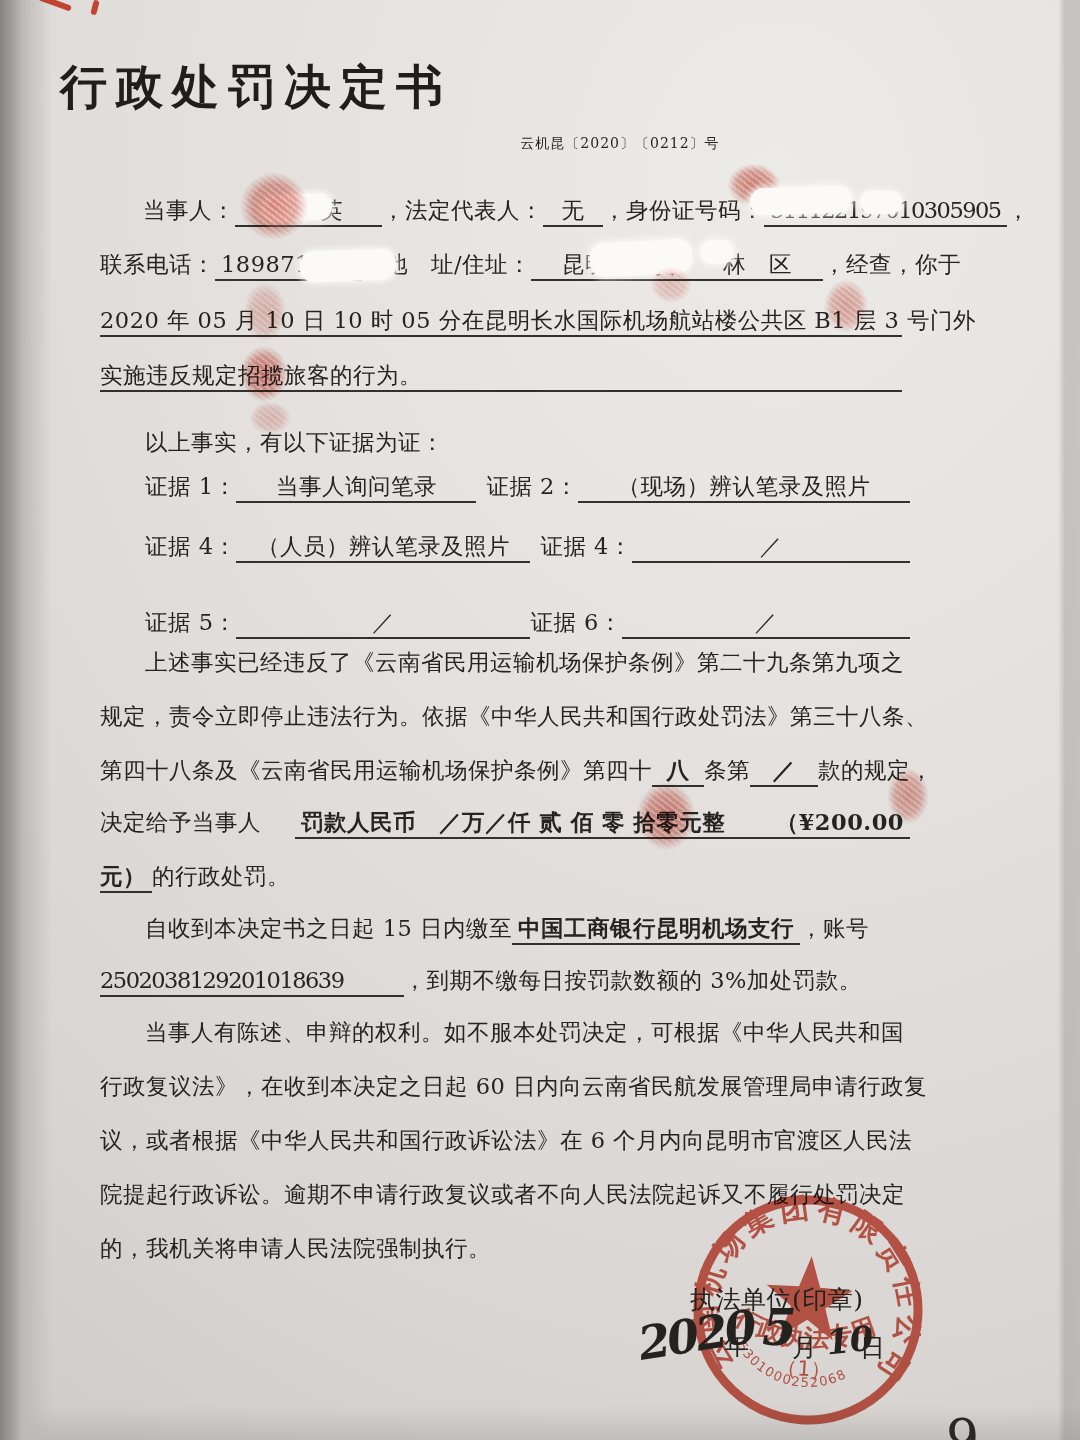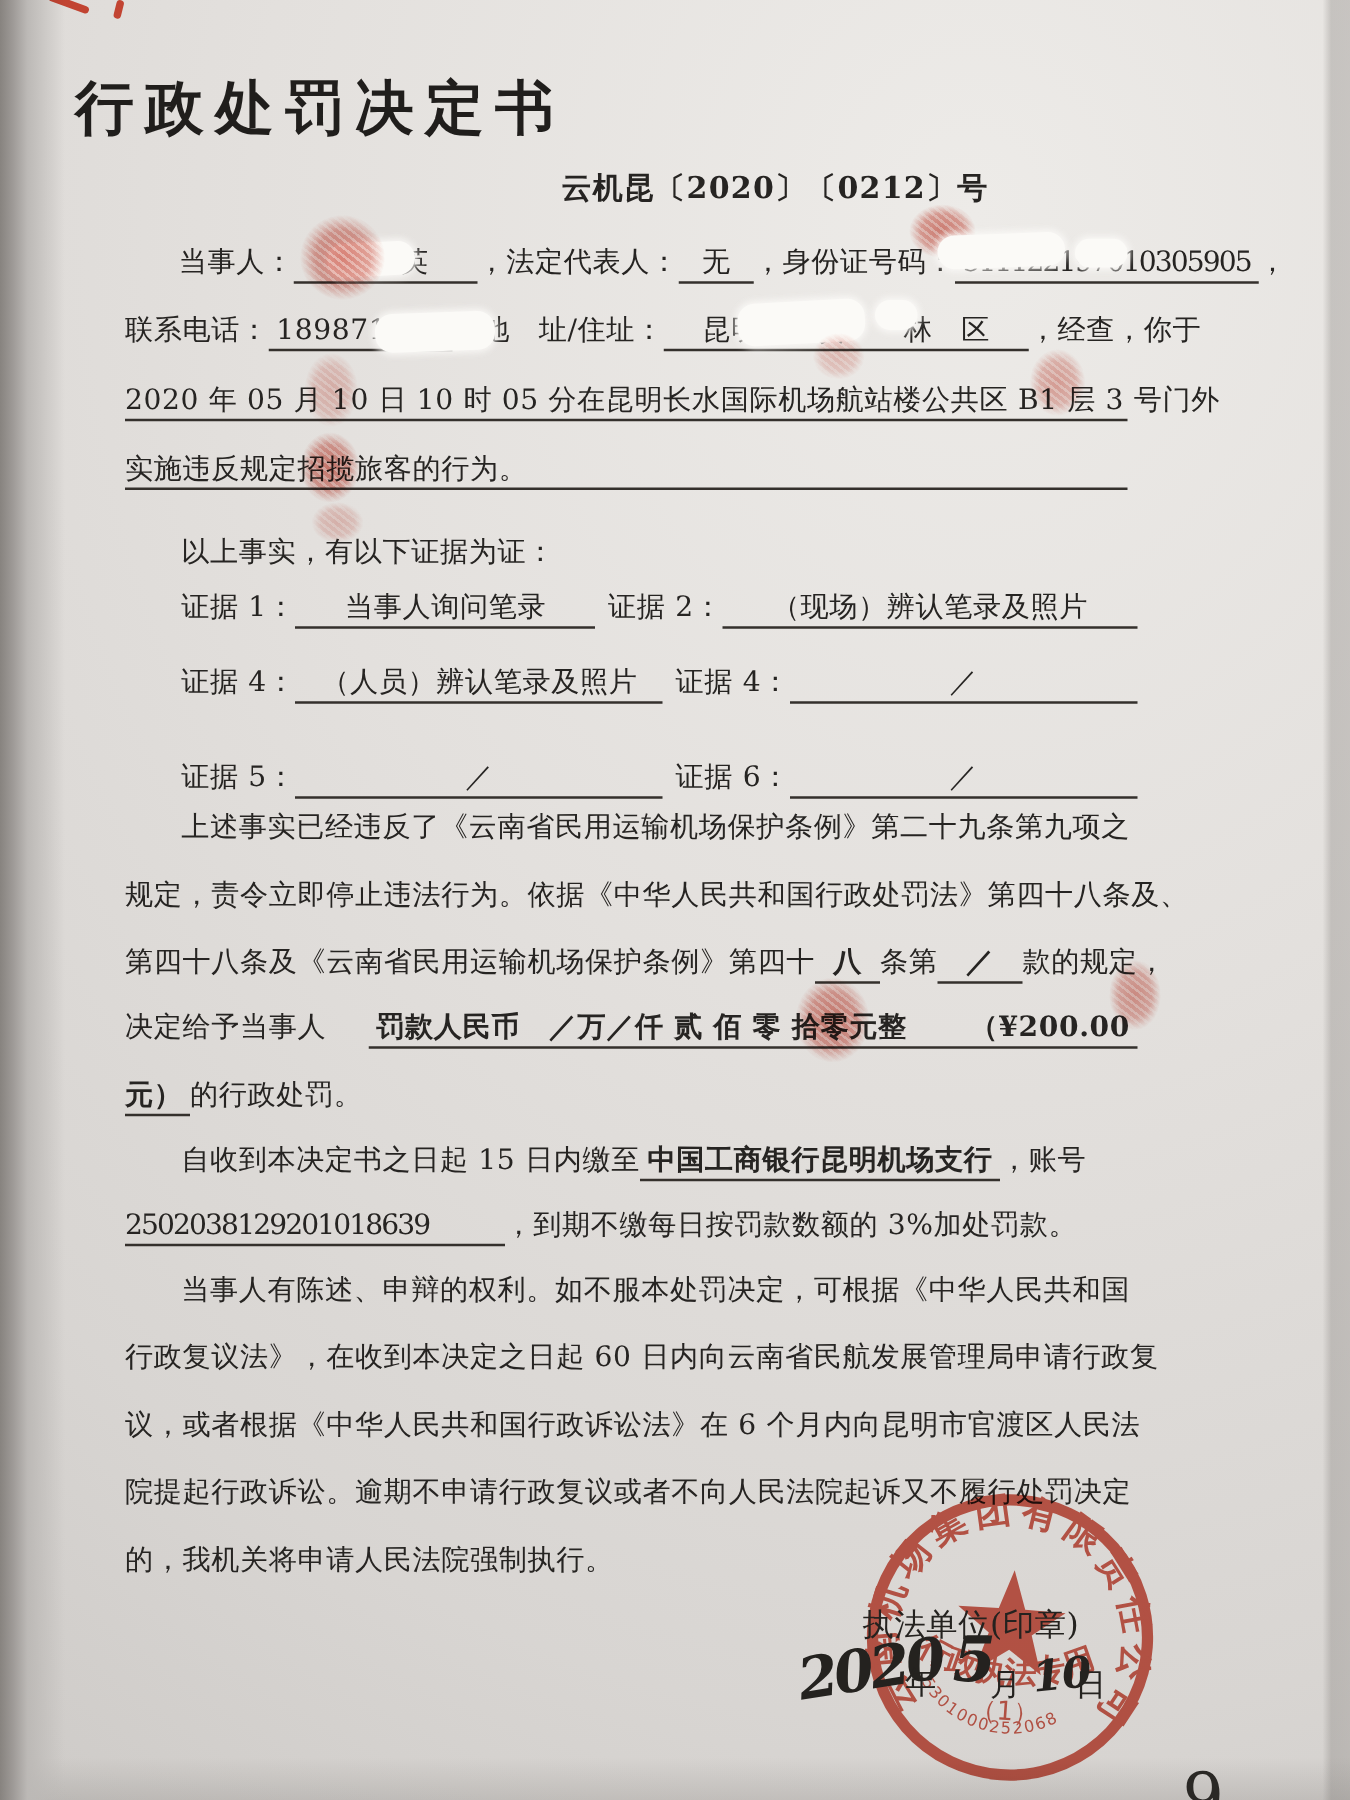--- a/index.html
+++ b/index.html
@@ -11,21 +11,21 @@
       linear-gradient(90deg,rgba(0,0,0,0) 1058px,rgba(110,106,102,.28) 1065px,rgba(140,136,132,.35) 1080px),
       radial-gradient(140% 120% at 72% 12%,#edebe8 0%,#e3e0dd 38%,#d8d5d2 70%,#c8c5c2 100%);}
   .ln{position:absolute;white-space:nowrap;font-size:22.5px;color:#262422;
     letter-spacing:.5px;line-height:1.25;}
   .u{display:inline-block;border-bottom:2px solid #34302c;padding:0 6px 1px 6px;}
   .bold{font-weight:bold;}
   .ctr{text-align:center;}
   .num{letter-spacing:-1.5px;}
   .hand{font-family:"DejaVu Sans","Liberation Sans",sans-serif;font-weight:bold;}
   .title{font-size:47px;font-weight:bold;letter-spacing:9px;color:#201e1c;}
-  .docnum{font-size:24px;letter-spacing:1px;font-weight:bold;}
+  .docnum{font-size:14px;letter-spacing:1px;}
   .fp{position:absolute;border-radius:50%;mix-blend-mode:multiply;pointer-events:none;
     background:
       repeating-linear-gradient(38deg,rgba(255,255,255,.38) 0 2px,rgba(255,255,255,0) 2px 5px),
       radial-gradient(closest-side,rgba(197,55,38,.62) 0%,rgba(197,55,38,.45) 48%,rgba(197,55,38,.16) 64%,rgba(197,55,38,0) 74%);}
   .wipe{position:absolute;background:#fbfaf7;border-radius:14px;
     box-shadow:0 0 6px 2px rgba(251,250,247,.9);z-index:6;}
   .zfp{z-index:7}
   .sealwrap{position:absolute;left:688px;top:1190px;width:240px;height:240px;
     transform:rotate(4deg);mix-blend-mode:multiply;opacity:.93;z-index:5;}
   .sig{position:absolute;color:#24221f;z-index:8;}
@@ -65,26 +65,26 @@
   </div>
   <div class="ln" style="left:145px;top:532px;width:765px;display:flex;align-items:baseline;">
     <span class="evl">证据 4：</span>
     <span class="u ctr" style="width:282px;">（人员）辨认笔录及照片</span>
     <span class="evl" style="margin-left:10px;">证据 4：</span>
     <span class="u ctr" style="flex:1;">／</span>
   </div>
   <div class="ln" style="left:145px;top:608px;width:765px;display:flex;align-items:baseline;">
     <span class="evl">证据 5：</span>
     <span class="u ctr" style="width:282px;">／</span>
-    <span class="evl" style="margin-left:10px;">证据 6：</span>
+    <span class="evl" style="">证据 6：</span>
     <span class="u ctr" style="flex:1;">／</span>
   </div>
 
   <div class="ln" style="left:145px;top:648px;">上述事实已经违反了《云南省民用运输机场保护条例》第二十九条第九项之</div>
-  <div class="ln" style="left:100px;top:702px;">规定，责令立即停止违法行为。依据《中华人民共和国行政处罚法》第四十八条及、</div>
+  <div class="ln" style="left:100px;top:702px;">规定，责令立即停止违法行为。依据《中华人民共和国行政处罚法》第三十八条、</div>
   <div class="ln" style="left:100px;top:756px;">
     <span>第四十八条及《云南省民用运输机场保护条例》第四十</span><span class="u ctr hand" style="width:40px;">八</span><span>条第</span><span class="u ctr hand" style="width:56px;">／</span><span>款的规定，</span>
   </div>
   <div class="ln" style="left:100px;top:808px;width:810px;display:flex;align-items:baseline;gap:34px;">
     <span>决定给予当事人</span>
     <span class="u" style="flex:1;display:inline-flex;justify-content:space-between;align-items:baseline;">
       <span class="bold">罚款人民币　／万／仟 贰 佰 零 拾零元整</span>
       <span class="bold">（¥200.00</span>
     </span>
   </div>

